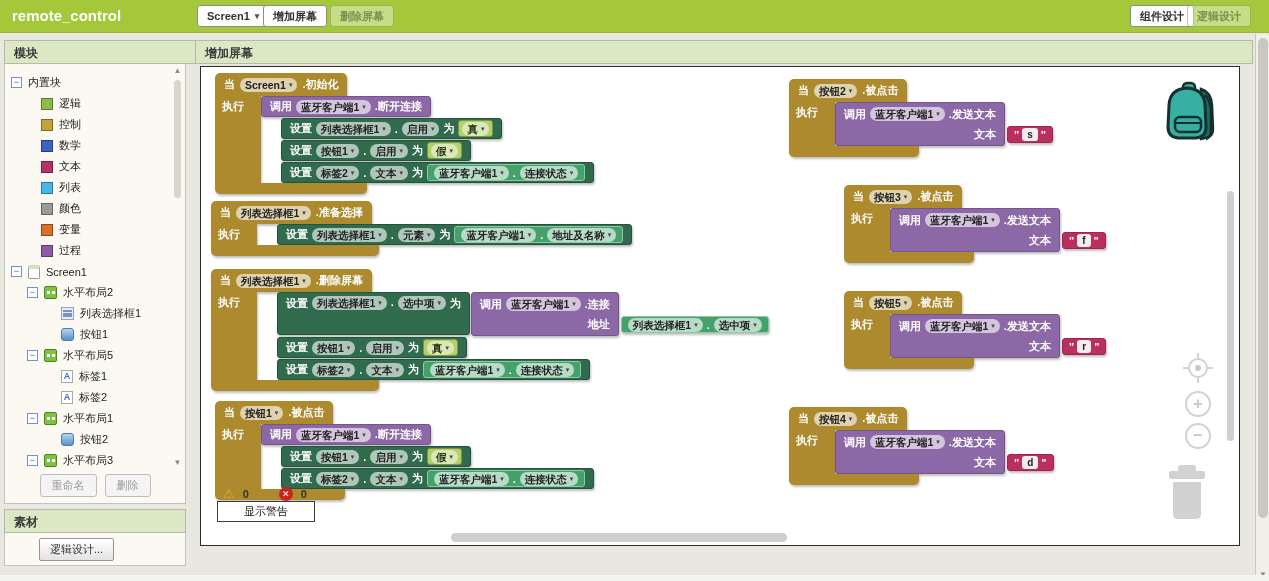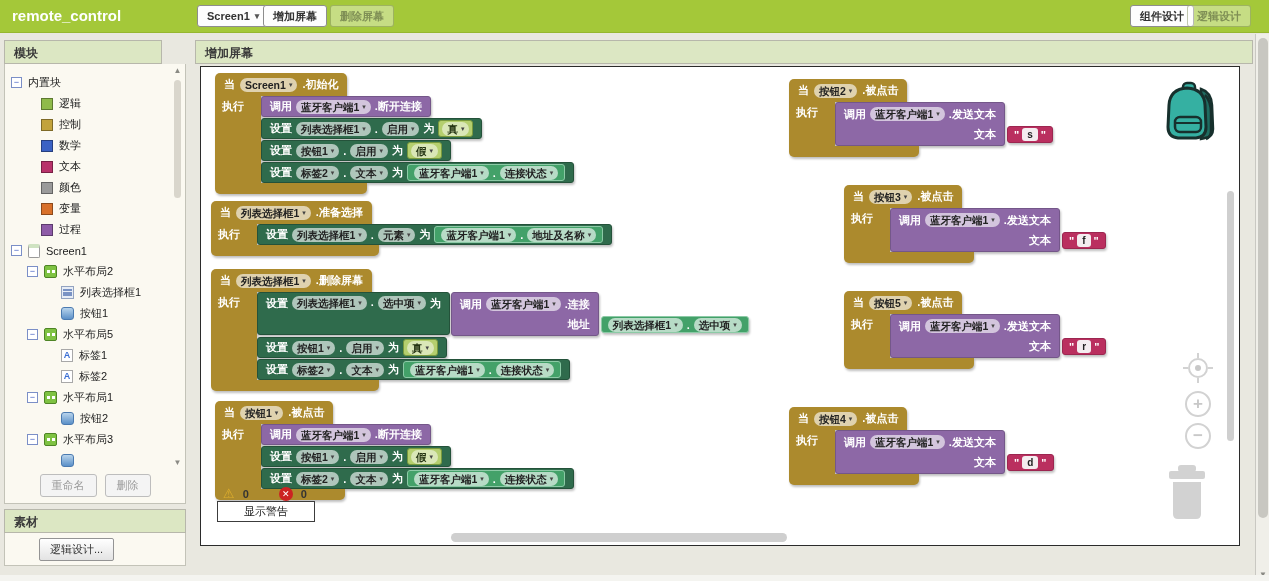--- a/index.html
+++ b/index.html
@@ -59,21 +59,21 @@
   .ablock { position:absolute; font-size:11px; font-weight:bold; color:#fff; white-space:nowrap;
     filter:drop-shadow(1px 2px 1px rgba(0,0,0,.25)); cursor:grab; }
   .ev-head { display:inline-flex; align-items:center; gap:5px; background:#ac8a2d;
     border-radius:5px 5px 0 0; padding:0 9px; height:23px; }
   .ev-body { display:flex; align-items:stretch; }
   .ev-spine { width:46px; flex:none; background:#ac8a2d; color:#fff; padding:3px 0 0 7px; }
   .ev-foot { height:11px; background:#ac8a2d; border-radius:0 0 5px 5px; }
   .stmts { display:flex; flex-direction:column; gap:1px; align-items:flex-start; }
   .stmt { display:inline-flex; align-items:center; gap:4px; border-radius:3px; padding:0 8px;
     height:21px; width:max-content; }
-  .set  { background:#2f6b4c; border:1px solid #24523a; }
+  .set  { background:#2f6b4c; border:1px solid #24523a;margin-left:20px; }
   .call { background:#8d68a6; border:1px solid #745789; }
   .chip { background:rgba(255,255,255,.62); color:#222; padding:0 5px; border-radius:8px;
     height:14px; line-height:14px; font-size:10.5px; display:inline-flex; align-items:center; cursor:pointer; }
   .dd::after { content:"▾"; font-size:7px; color:#444; margin-left:3px; }
   .vget { background:#43a169; border:1px solid #8ccaa6; border-radius:3px; padding:0 6px;
     display:inline-flex; gap:4px; color:#fff; height:17px; align-items:center; }
   .vlogic { background:#b5cf6e; border:1px solid #79993d; border-radius:3px; padding:1px 3px;
     height:17px; display:inline-flex; align-items:center; }
   .vlogic .chip { background:rgba(255,255,255,.5); color:#243312; }
   .vtext { background:#ba2f5f; border:1px solid #9c2650; border-radius:3px; color:#fff;
@@ -118,21 +118,21 @@
   <span class="app-title">remote_control</span>
   <button class="tb-btn caret" style="left:197px">
     <span>Screen1</span>
   </button>
   <button class="tb-btn" style="left:263px">增加屏幕</button>
   <button class="tb-btn dis" style="left:330px">删除屏幕</button>
   <button class="tb-btn" style="right:75px;left:auto">组件设计</button>
   <button class="tb-btn dis" style="right:18px;left:auto">逻辑设计</button>
 </div>
 
-<div class="phead" style="left:4px;top:40px;width:158px">模块</div>
+<div class="phead" style="left:4px;top:40px;width:215px">模块</div>
 
 <div class="tree-panel">
   <div style="padding:8px 0 0 6px">
     <div class="trow">
       <span class="tg">−</span>
       <span>内置块</span>
     </div>
     <div class="trow" style="padding-left:30px">
       <span class="sq" style="background:#8fba4a"></span>
       <span>逻辑</span>
@@ -141,20 +141,24 @@
       <span class="sq" style="background:#c2a33c"></span>
       <span>控制</span>
       </div>
     <div class="trow" style="padding-left:30px">
       <span class="sq" style="background:#3b62c4"></span>
       <span>数学</span>
       </div>
     <div class="trow" style="padding-left:30px">
       <span class="sq" style="background:#b8326a"></span>
       <span>文本</span>
+      </div>
+    <div class="trow" style="padding-left:30px">
+      <span class="sq" style="background:#44b8e8"></span>
+      <span>列表</span>
       </div>
     <div class="trow" style="padding-left:30px">
       <span class="sq" style="background:#9a9a9a"></span>
       <span>颜色</span>
       </div>
     <div class="trow" style="padding-left:30px">
       <span class="sq" style="background:#d8702a"></span>
       <span>变量</span>
       </div>
     <div class="trow" style="padding-left:30px">

